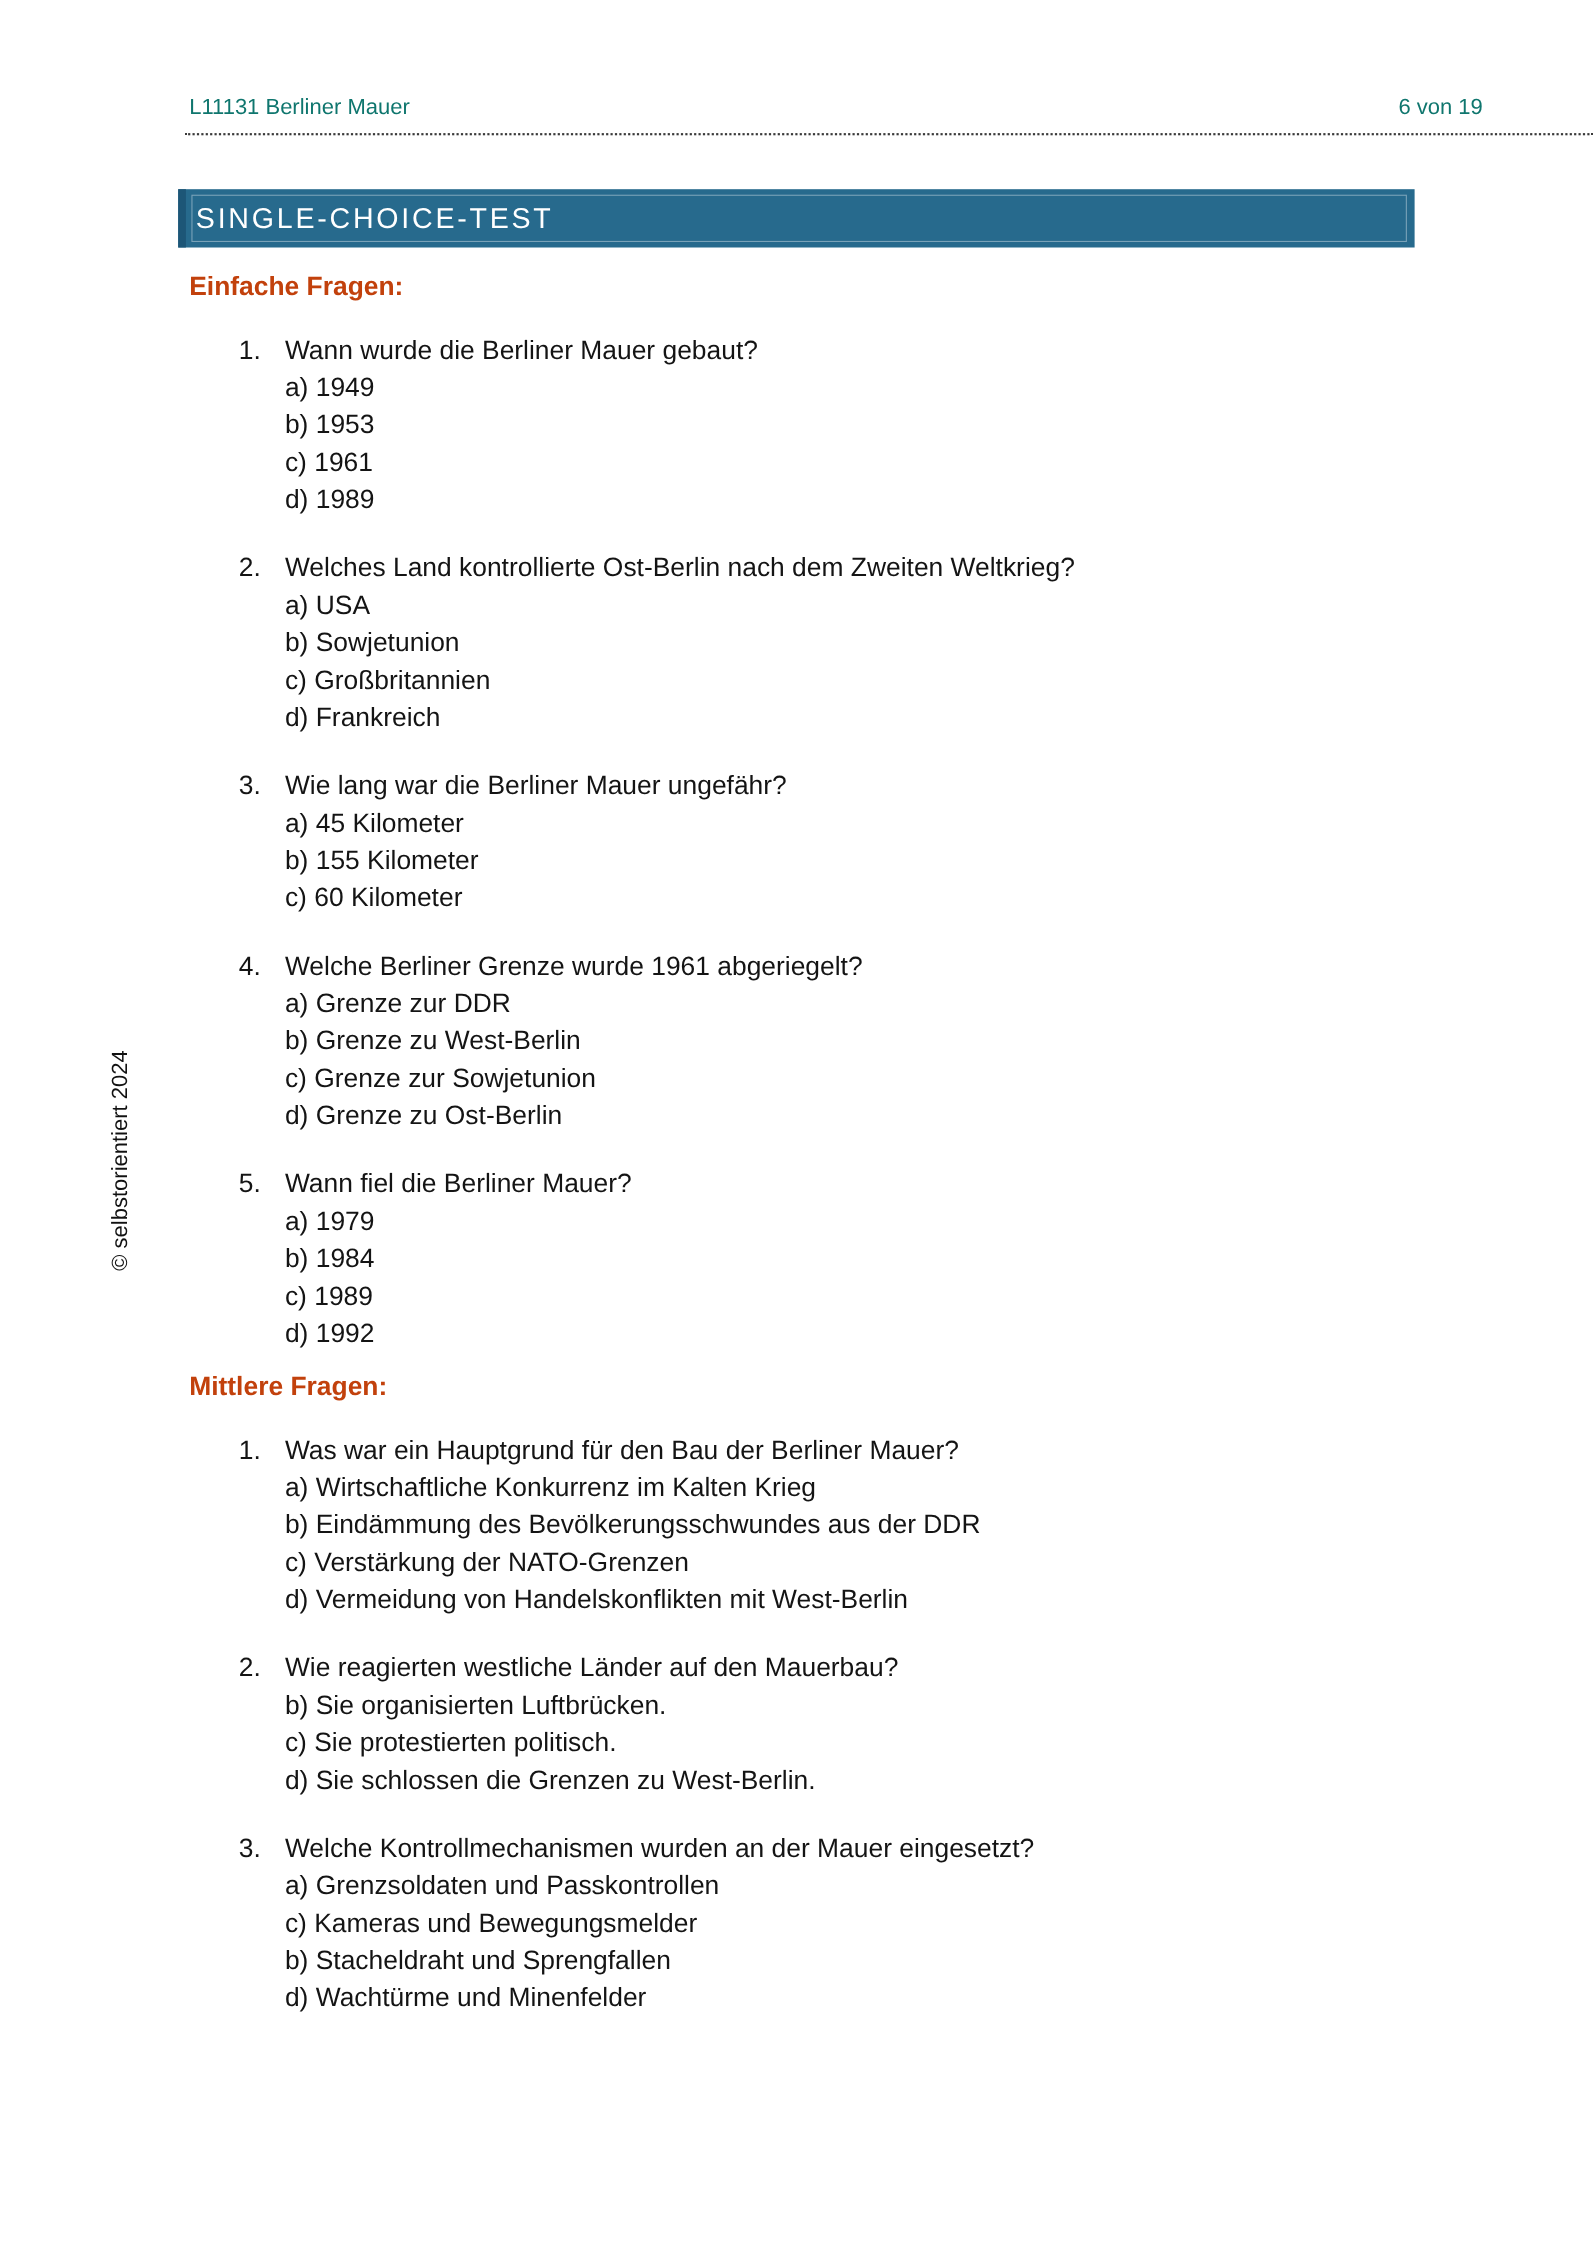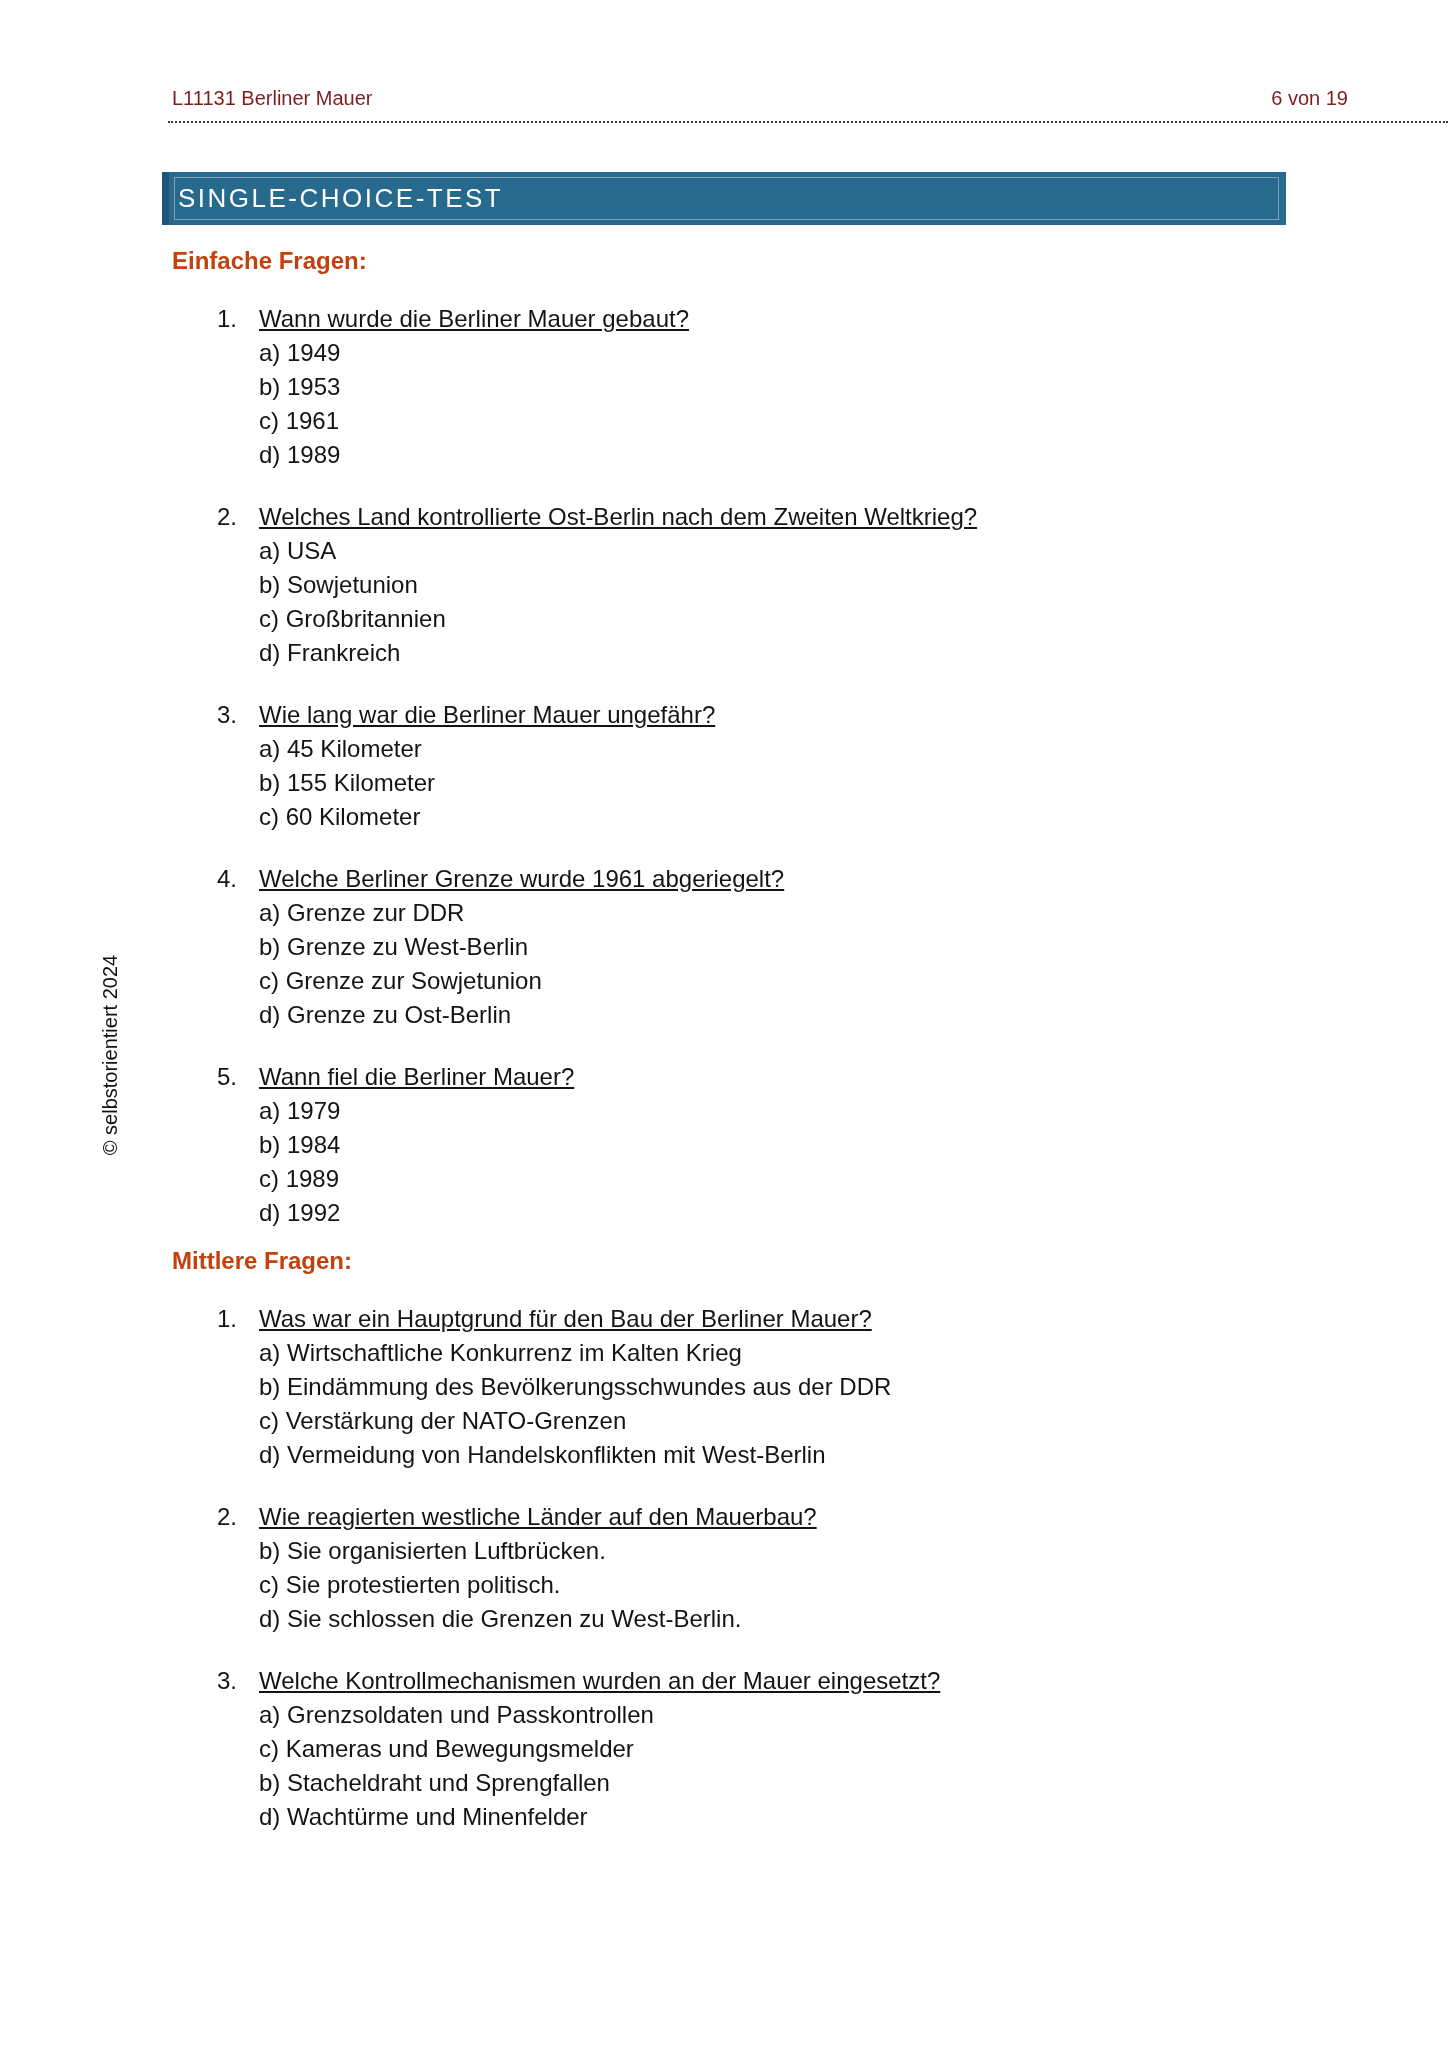--- a/index.html
+++ b/index.html
@@ -10,21 +10,21 @@
     color:#141414;
     position:relative;
     overflow:hidden;
   }
   .page{position:absolute;inset:0;background:#fff;}
 
   
   .header-row{
     position:absolute;top:86px;left:172px;right:100px;
     display:flex;justify-content:space-between;
-    font-size:20px;line-height:24px;color:#7f1d1d;gap:40px;
+    font-size:20px;line-height:24px;color:#0f766e;gap:40px;
   }
   .header-rule{
     position:absolute;top:121px;left:168px;right:0;
     border-top:2px dotted #3a3a3a;height:0;
   }
 
   
   .banner{
     position:absolute;top:172px;left:162px;width:1124px;height:53px;
     background:#276a8d;border-left:7px solid #1d5677;
@@ -41,21 +41,21 @@
 
   
   .content{position:absolute;top:246px;left:172px;width:1120px;}
   .section-heading{
     font-size:24px;font-weight:bold;line-height:30px;margin:0 0 26px 0;color:#c2410c;
   }
   .section--second{margin-top:-12px;}
   .question{margin:0 0 28px 0;font-size:24px;}
   .q-line{display:flex;line-height:34px;}
   .q-num{margin-left:45px;width:42px;flex:0 0 42px;}
-  .q-text{flex:1 1 auto;text-decoration:underline;}
+  .q-text{flex:1 1 auto;}
   .opt{padding-left:87px;line-height:34px;}
 
   
   .copyright{
     position:absolute;left:110px;top:1055px;
     transform:translate(-50%,-50%) rotate(-90deg);
     transform-origin:center center;
     font-size:20px;white-space:nowrap;color:#111;
   }
 </style>

